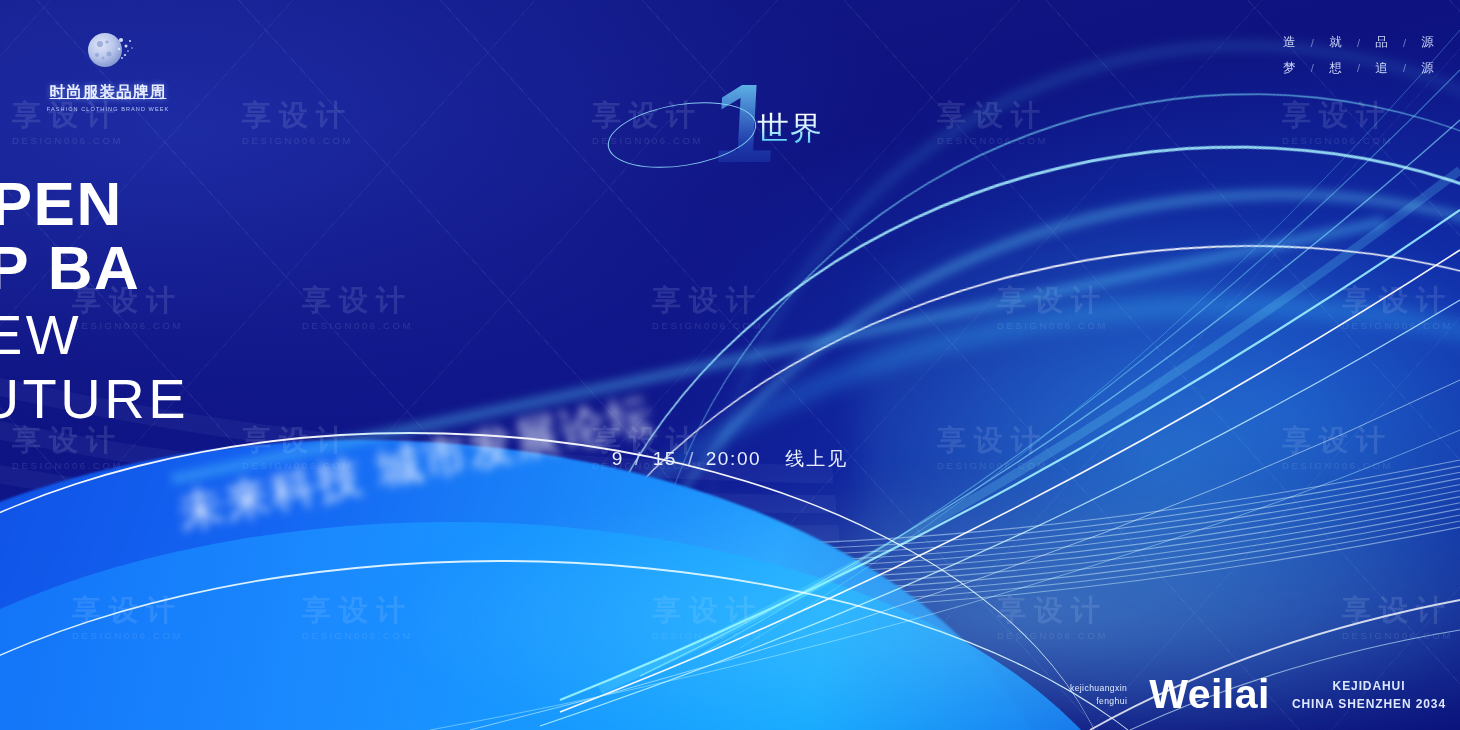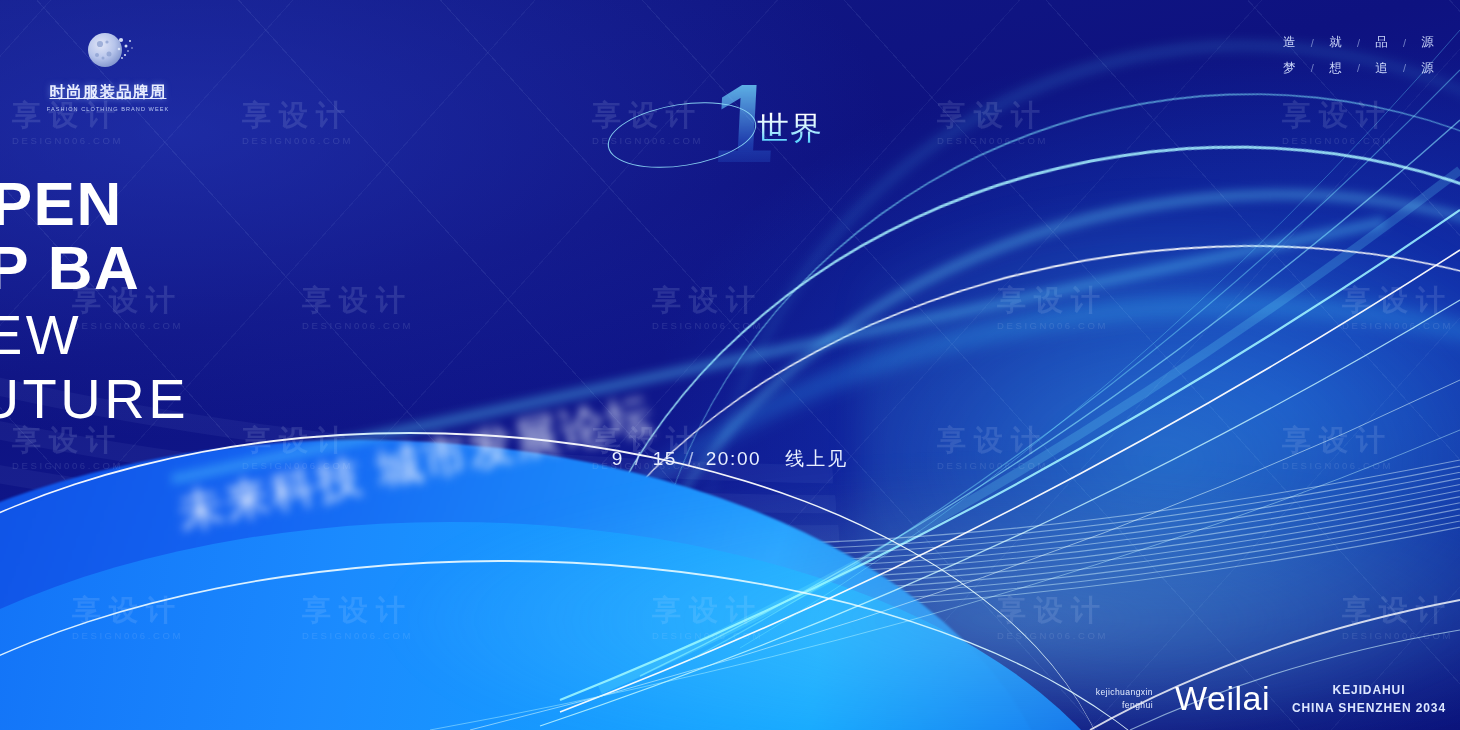--- a/index.html
+++ b/index.html
@@ -175,21 +175,21 @@
   .sub .s2 { margin-top:18px; font-size:19px; font-weight:300; color:#e9f0ff;
              letter-spacing:1.6px; }
   .sub .s2 .sep { color:rgba(220,232,255,.75); margin:0 4px; }
   .sub .s2 .online { margin-left:17px; letter-spacing:2px; }
 
   
   .sponsors { position:absolute; right:14px; bottom:12px; display:flex;
               align-items:center; gap:22px; }
   .sp-a { text-align:right; font-size:8.6px; line-height:1.45; color:#e4ecff;
           letter-spacing:.4px; }
-  .sp-b { font-size:34px; font-weight:400; color:#ffffff; letter-spacing:.5px;text-align:center; }
+  .sp-b { font-size:41px; font-weight:700; color:#ffffff; letter-spacing:.5px;text-align:center; }
   .sp-c { text-align:center; font-size:12px; line-height:1.5; color:#dde7ff;
           letter-spacing:.9px; font-weight:700; }
 </style>
 </head>
 <body>
 
 <div id="poster">
 
   <div class="layer">
 

